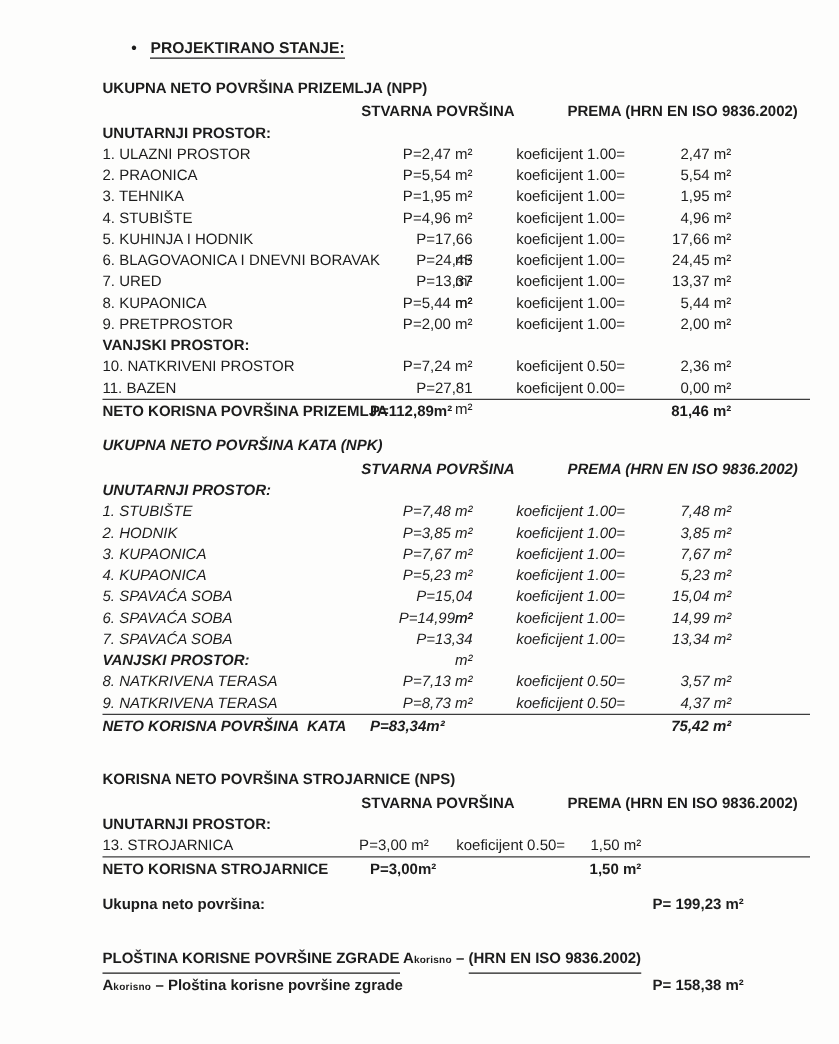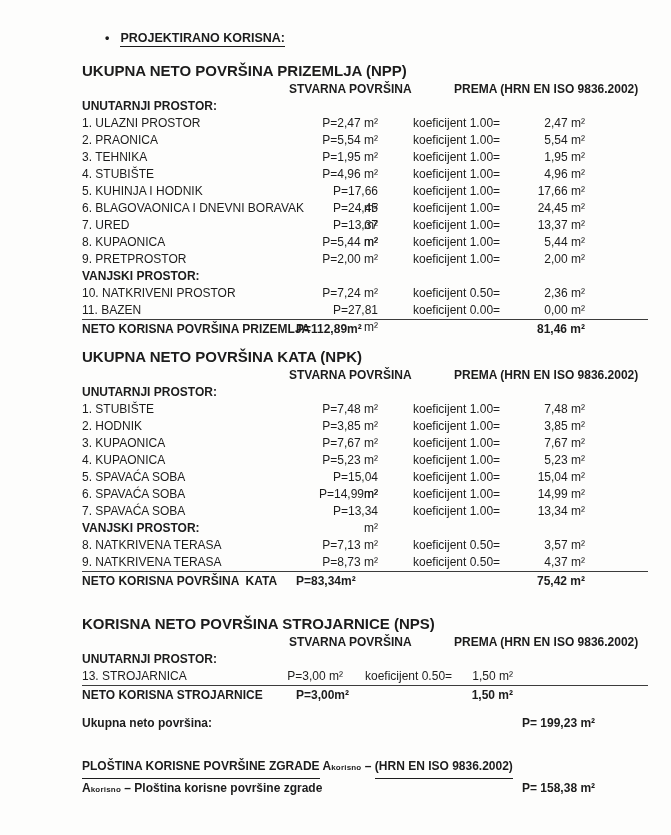--- a/index.html
+++ b/index.html
@@ -18,24 +18,24 @@
   .doc-title{
     position:absolute;top:31px;left:105px;
     font-weight:bold;font-size:12.5px;
     display:flex;align-items:baseline;gap:11px;
   }
   .doc-title .title-text{border-bottom:1.8px solid #1c1c1c;padding-bottom:1px;}
 
   
   .section{position:absolute;left:82px;width:566px;}
   .section:nth-of-type(1){top:62px;}
-  .section:nth-of-type(2){top:348px;}
+  .section:nth-of-type(2){top:348px;font-style:italic;}
   .section:nth-of-type(3){top:615px;}
 
-  .sec-heading{margin:0;font-size:15px;font-weight:bold;height:17px;line-height:17px;}
+  .sec-heading{margin:0;font-size:12px;font-weight:bold;height:17px;line-height:17px;}
   .col-headers{position:relative;height:17px;line-height:17px;margin-top:2px;font-weight:bold;}
   .ch-stvarna{position:absolute;left:207px;}
   .ch-prema{position:absolute;left:372px;}
 
   .group-title{height:17px;line-height:17px;font-weight:bold;}
   .row{display:grid;grid-template-columns:236px 60px 125px 82px;height:17px;line-height:17px;}
   .c-label{white-space:pre;}
   .c-stvarna{text-align:right;}
   .c-koef{padding-left:35px;}
   .c-prema{text-align:right;}
@@ -63,21 +63,21 @@
   .u{border-bottom:1.7px solid #1c1c1c;padding-bottom:5px;}
   .sub{font-size:8px;letter-spacing:0.2px;}
 </style>
 </head>
 <body>
 
 <div class="page">
 
   <div class="doc-title">
     <span class="bullet">•</span>
-    <span class="title-text">PROJEKTIRANO KORISNA:</span>
+    <span class="title-text">PROJEKTIRANO STANJE:</span>
   </div>
 
   <div>
 
   <section class="section">
         <h2 class="sec-heading">UKUPNA NETO POVRŠINA PRIZEMLJA (NPP)</h2>
         <div class="col-headers">
           <span class="ch-stvarna">STVARNA POVRŠINA</span>
           <span class="ch-prema">PREMA (HRN EN ISO 9836.2002)</span>
         </div>

